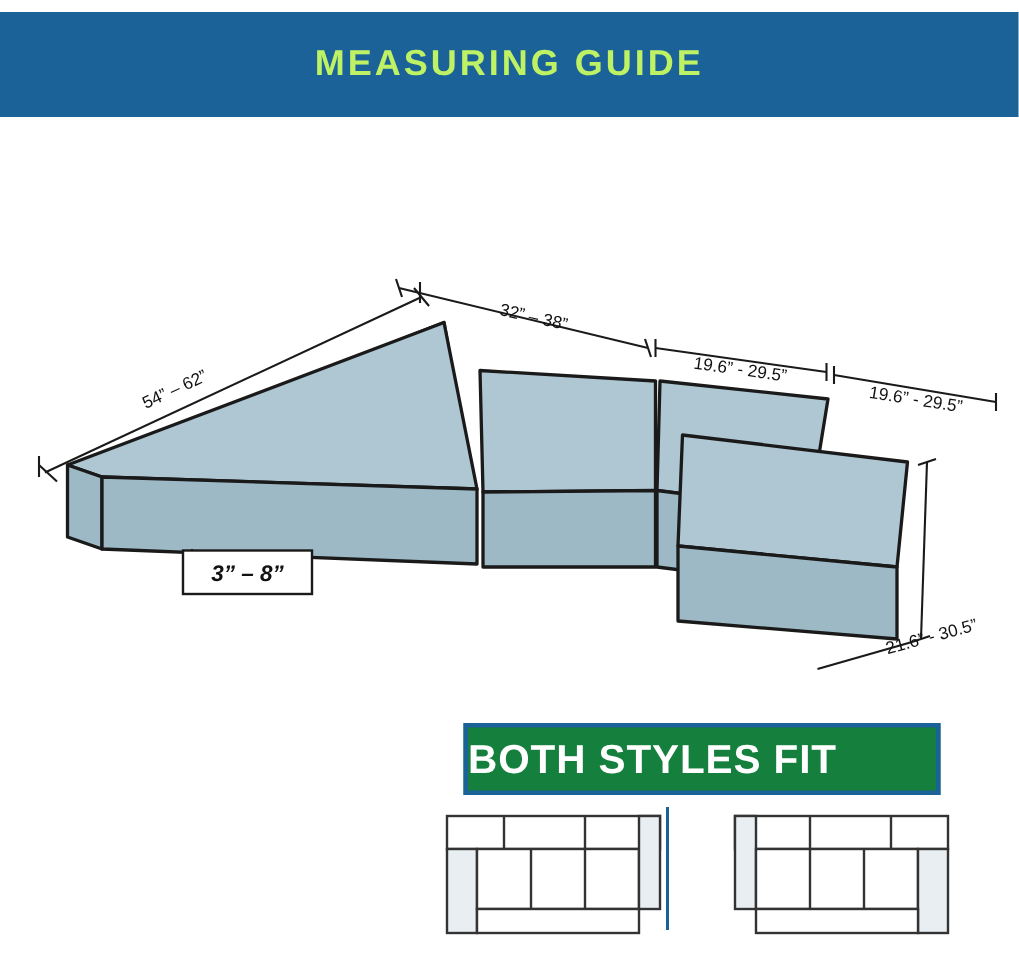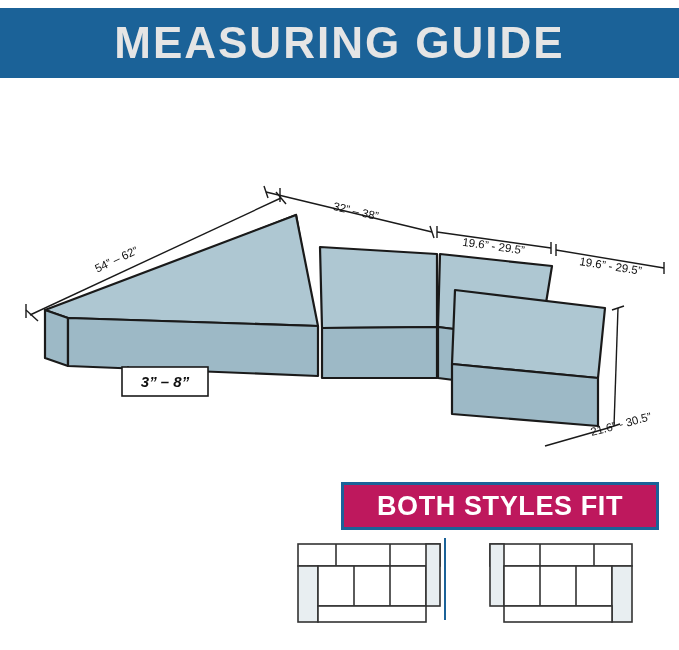--- a/index.html
+++ b/index.html
@@ -27,22 +27,22 @@
     left: 0;
     top: 8px;
     width: 679px;
     height: 70px;
     background: #1b6298;
     display: flex;
     align-items: center;
     justify-content: center;
   }
   .header-title {
-    color: #e5e5e5;
-    font-size: 44px;
+    color: #bef264;
+    font-size: 24px;
     font-weight: bold;
     letter-spacing: 2.0px;
     font-family: "Liberation Sans", sans-serif;
     text-align: left;
     line-height: 1;
   }
 
   
   .illustration {
     position: absolute;
@@ -57,27 +57,26 @@
 
   
 
   
   .styles-banner {
     position: absolute;
     left: 309px;
     top: 482px;
     width: 318px;
     height: 48px;
-    background: #be185d;
+    background: #15803d;
     border: 3px solid #1b6298;
     display: flex;
     align-items: center;
-    justify-content: center;
+    justify-content: flex-start;
     box-sizing: border-box;
-    margin-left: 32px;
   }
   .styles-banner-title {
     color: #ffffff;
     font-size: 27px;
     font-weight: bold;
     letter-spacing: 0.6px;
     line-height: 1;
   }
 
   .sofa-pair {

